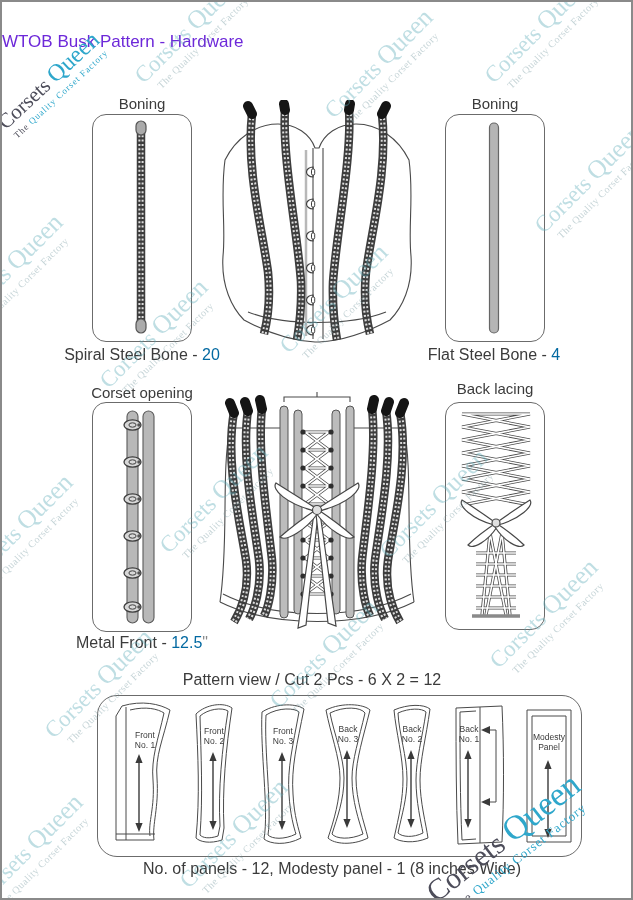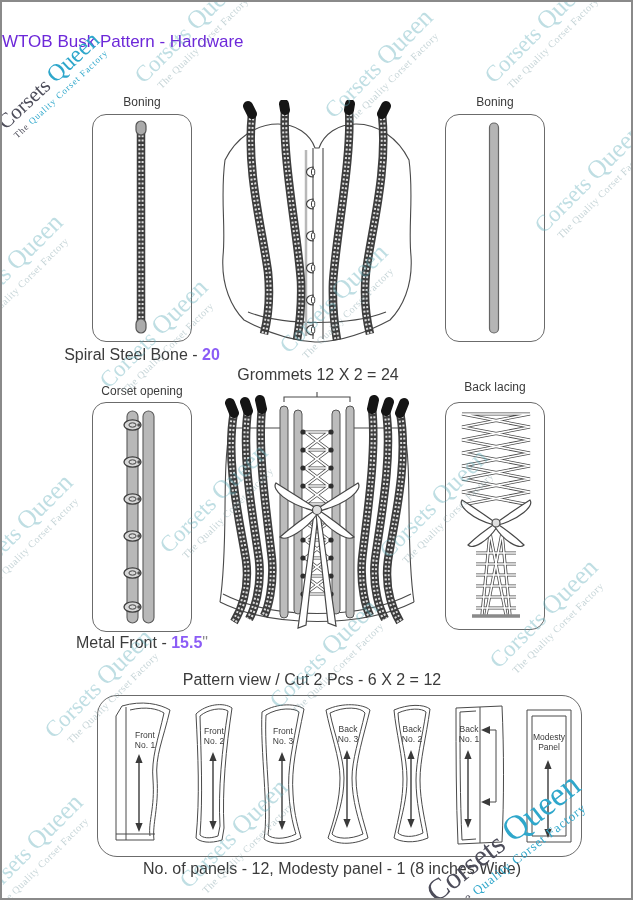--- a/index.html
+++ b/index.html
@@ -3,23 +3,23 @@
 <meta charset="utf-8">
 <style>
   *{margin:0;padding:0;box-sizing:border-box}
   html,body{background:#e8e8e8}
   .page{position:relative;width:633px;height:900px;background:#fff;border:2px solid #8a8a8a;
         overflow:hidden;font-family:"Liberation Sans",sans-serif;color:#3b3b3b}
   .content{position:absolute;inset:0;z-index:1}
   .wmlayer{position:absolute;inset:0;z-index:5;pointer-events:none}
   .abs{position:absolute}
   .title{position:absolute;width:100%;top:30px;text-align:left;font-size:17px;color:#6d28d9}
-  .boxtitle{position:absolute;text-align:center;font-size:12px}
+  .boxtitle{position:absolute;text-align:center;font-size:15px}
   .lbl{position:absolute;text-align:center;font-size:16px;white-space:nowrap}
-  .red{color:#8b5cf6;font-weight:700}
+  .red{color:#0369a1;font-weight:400}
   .rbox{position:absolute;border:1.5px solid #6b6b6b;border-radius:14px}
   .rbox.big{border-radius:20px}
   svg{display:block}
   svg text{font-family:"Liberation Sans",sans-serif;font-size:8.5px;fill:#3a3a3a;text-anchor:middle}
   .wm{position:absolute;white-space:nowrap;transform:rotate(-45deg);transform-origin:left center;
       font-family:"Liberation Serif",serif;font-size:23px;pointer-events:none}
   .wm .n1{color:rgba(96,172,185,.40)}
   .wm .n2{color:rgba(96,172,185,.40);font-size:112%}
   .wm .tag{font-size:44%;text-align:center;color:rgba(125,158,165,.45);letter-spacing:.5px}
   .logo{position:absolute;white-space:nowrap;transform-origin:left center;
@@ -104,21 +104,23 @@
         <use href="#hook" x="99" y="104"></use>
         <use href="#hook" x="99" y="136"></use>
       <use href="#hook" x="99" y="168"></use>
         <use href="#hook" x="99" y="200"></use>
         <use href="#hook" x="99" y="230"></use>
     </svg>
 
     <div class="lbl" style="left:50px;top:344px;width:180px">
       <span>Spiral Steel Bone - </span><span class="red">20</span>
     </div>
-    <div class="lbl" style="left:226px;top:364px;width:180px">Grommets 12 X 2 = 24</div>
+    <div class="lbl" style="left:402px;top:344px;width:180px">
+      <span>Flat Steel Bone - </span><span class="red">4</span>
+    </div>
 
     <div class="boxtitle" style="left:85px;top:382px;width:110px">Corset opening</div>
     <div class="boxtitle" style="left:438px;top:378px;width:110px">Back lacing</div>
 
     <div class="rbox" style="left:90px;top:400px;width:100px;height:230px">
       <svg width="97" height="227" viewBox="0 0 97 227">
         <defs>
           <g id="clasp">
             <ellipse rx="8.5" ry="5.2" fill="#d8d8d8" stroke="#3e3e3e" stroke-width="1.3"></ellipse>
             <ellipse rx="3.6" ry="2.2" fill="none" stroke="#3e3e3e" stroke-width="1"></ellipse>
@@ -232,21 +234,21 @@
           <path class="petal" d="M50,120 C36,110 24,102 16,97 C12,103 26,116 48,122 Z"></path>
           <path class="petal" d="M50,120 C64,110 76,102 84,97 C88,103 74,116 52,122 Z"></path>
           <path class="petal" d="M50,120 C38,128 28,136 22,142 C27,147 42,138 51,124 Z"></path>
           <path class="petal" d="M50,120 C62,128 72,136 78,142 C73,147 58,138 49,124 Z"></path>
           <circle cx="50" cy="120" r="4" fill="#e0e0e0" stroke="#474747" stroke-width="1.2"></circle>
         </g>
       </svg>
     </div>
 
     <div class="lbl" style="left:50px;top:632px;width:180px">
-      <span>Metal Front - </span><span class="red">15.5</span><span style="color:#8a8a8a">"</span>
+      <span>Metal Front - </span><span class="red">12.5</span><span style="color:#8a8a8a">"</span>
     </div>
 
     <div class="lbl" style="left:120px;top:669px;width:380px">Pattern view / Cut 2 Pcs - 6 X 2 = 12</div>
 
     <div class="rbox big" style="left:95px;top:693px;width:485px;height:162px">
       <svg width="482" height="159" viewBox="0 0 482 159">
         <defs>
           <g id="arr">
             <line x1="0" y1="4" x2="0" y2="74" stroke="#3a3a3a" stroke-width="1.4"></line>
             <path d="M0,0 l-3.6,9 h7.2 z" fill="#3a3a3a"></path>

